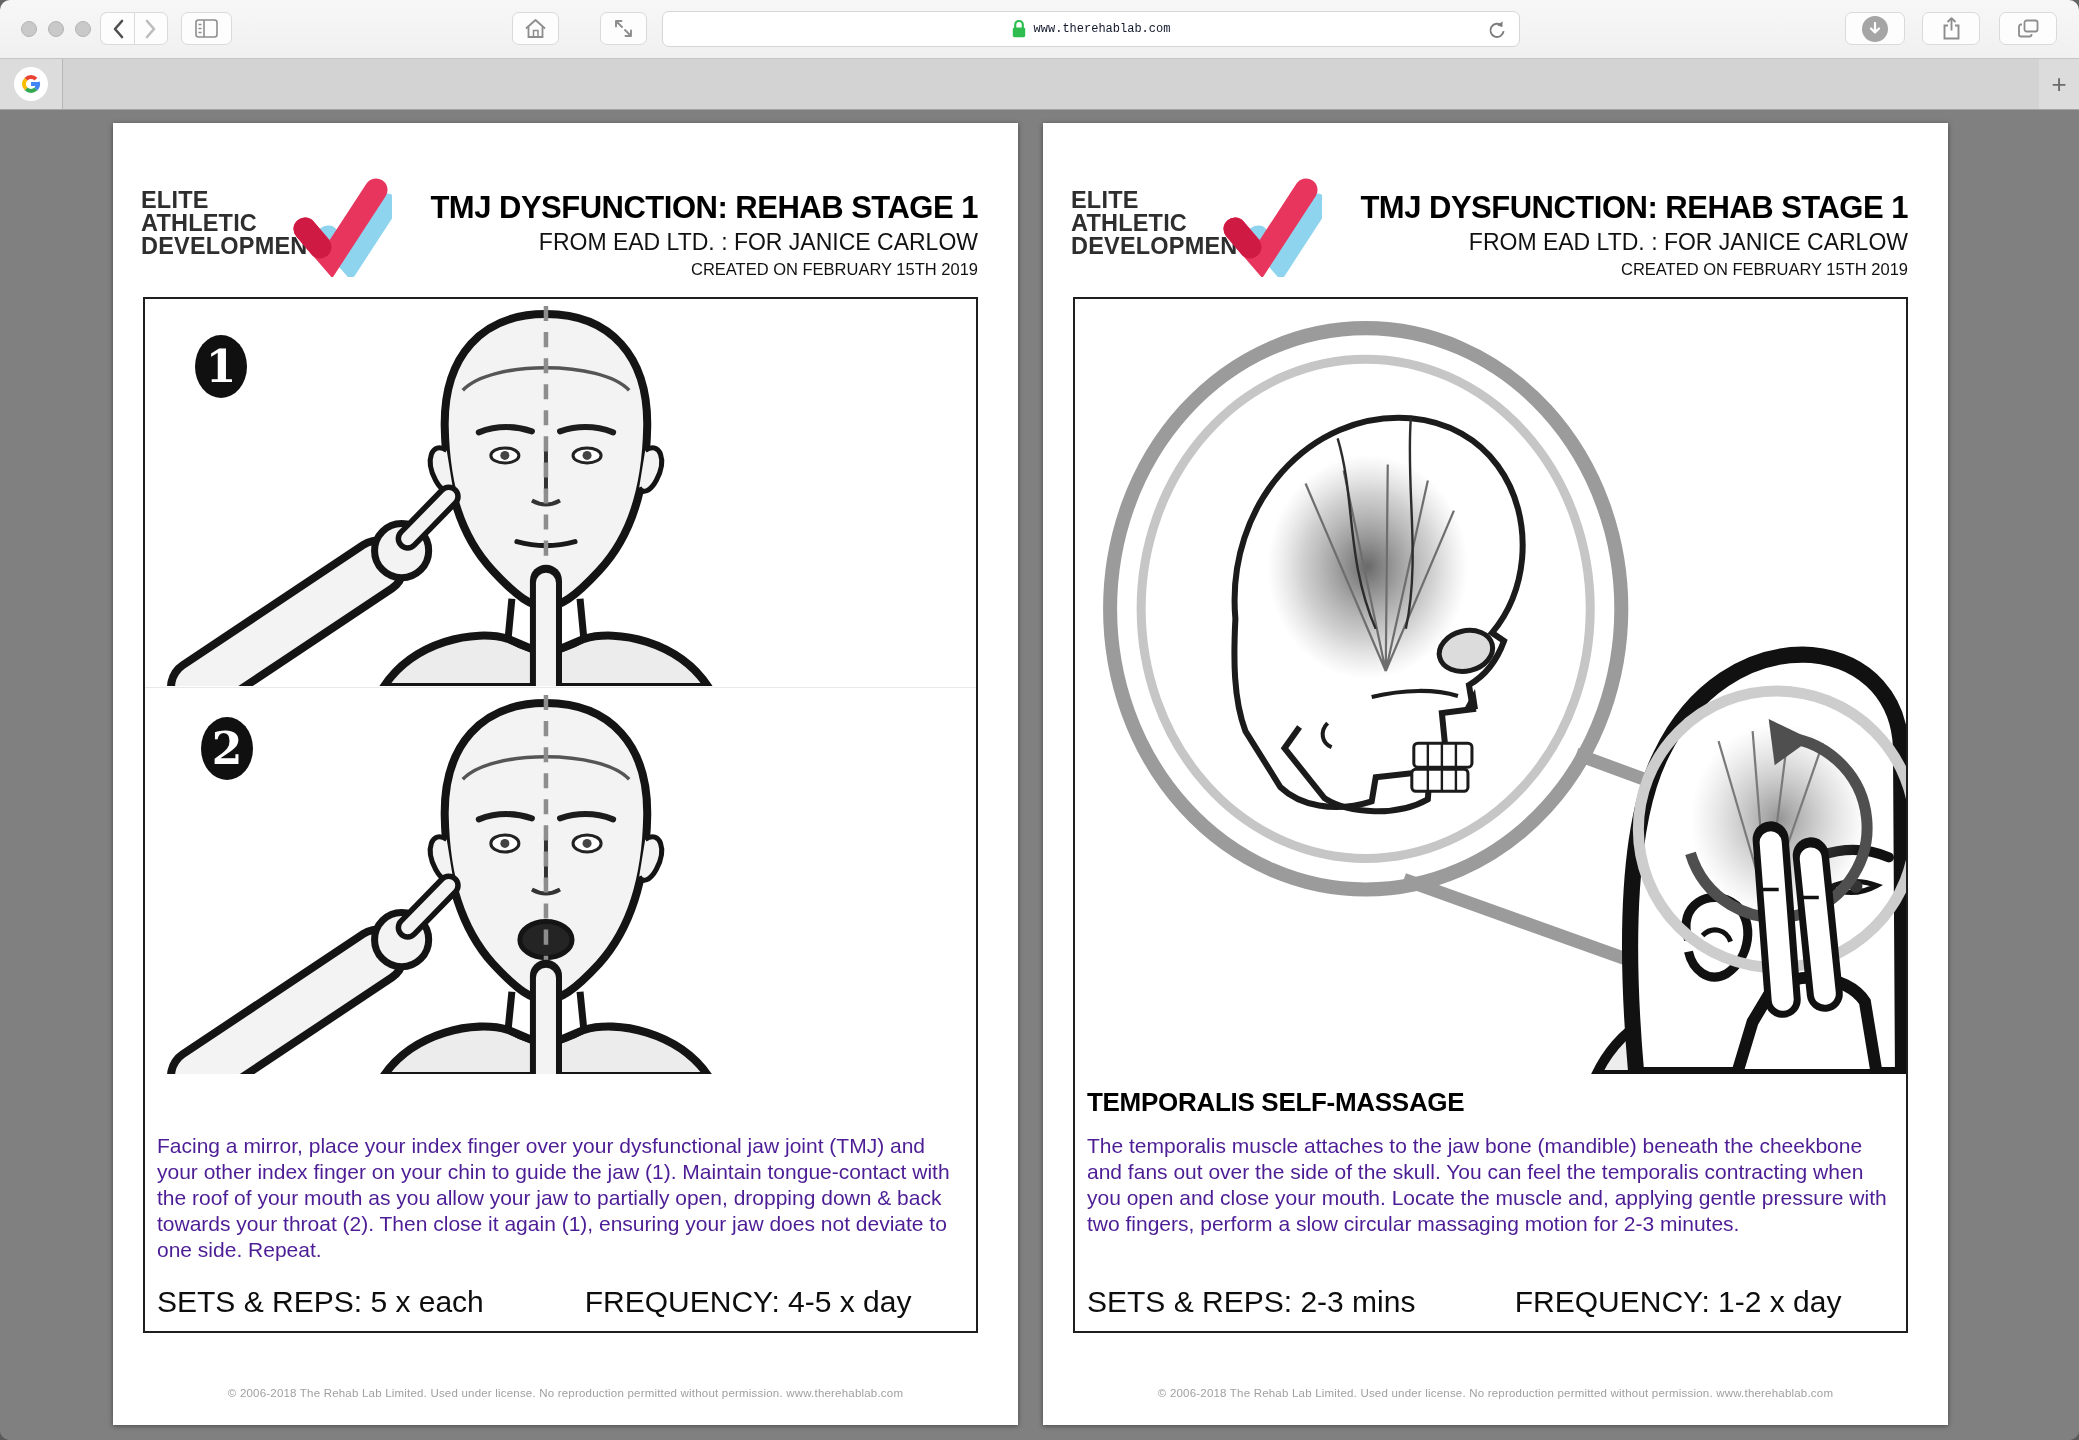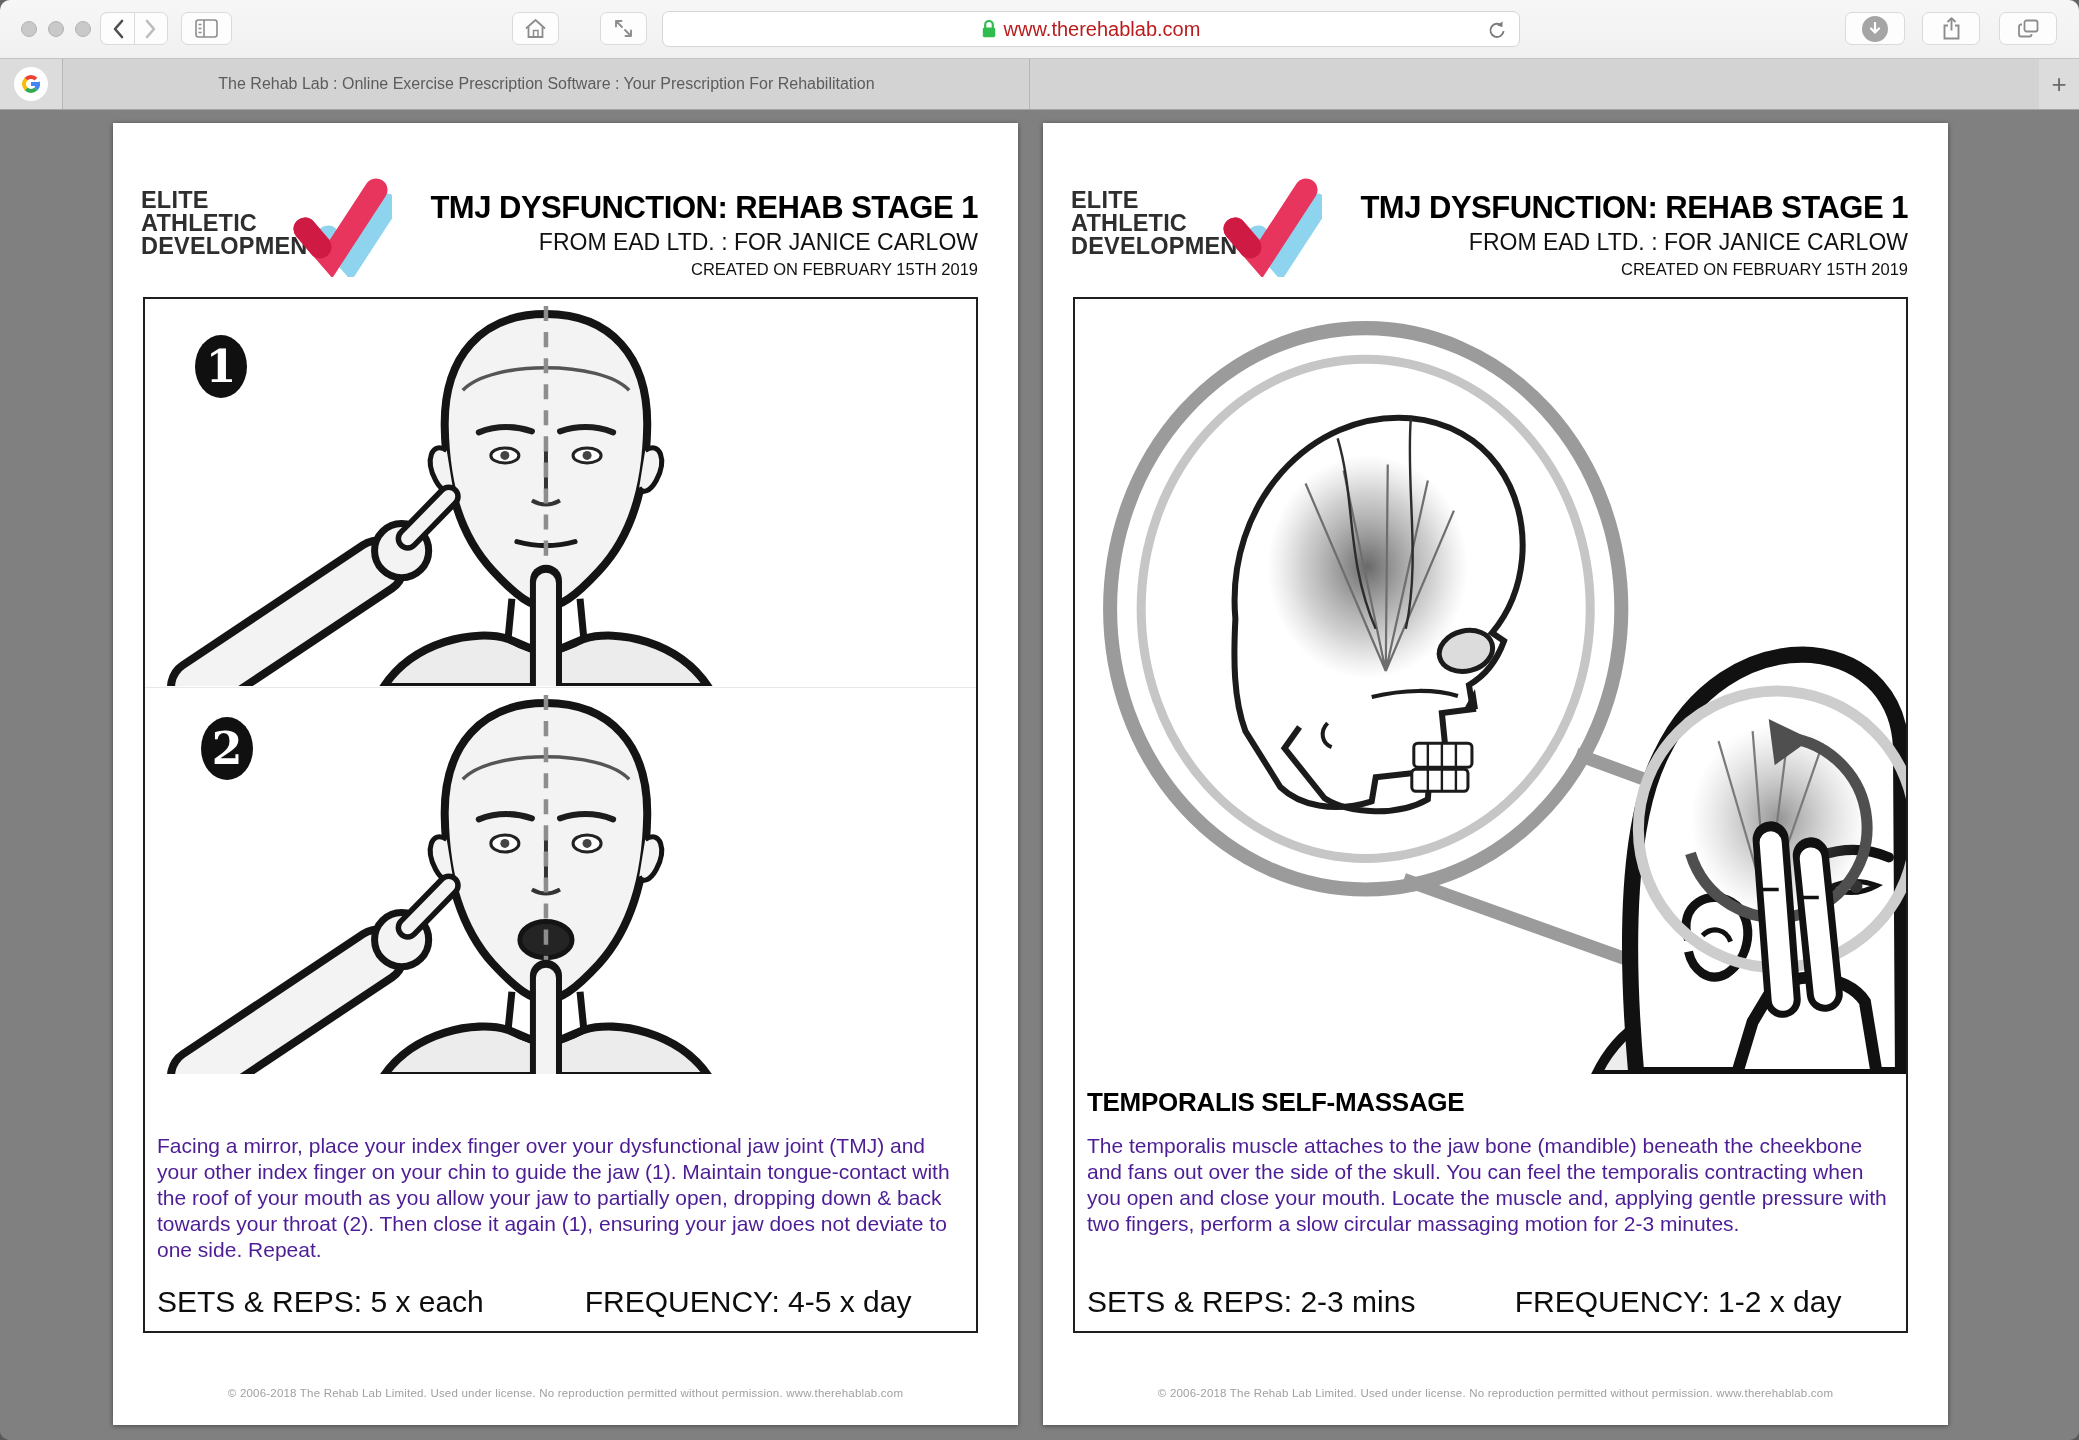--- a/index.html
+++ b/index.html
@@ -6,21 +6,21 @@
   .window{position:relative;width:2079px;height:1440px;border-radius:10px;overflow:hidden;background:#808080;box-shadow:0 10px 40px rgba(0,0,0,.5);}
   
   .toolbar{position:absolute;left:0;top:0;right:0;height:58px;background:linear-gradient(#f7f7f7,#f0f0f0);border-bottom:1px solid #c4c4c4;}
   .light{position:absolute;top:21px;width:14px;height:14px;border-radius:50%;background:#c9c9c9;border:1px solid #b3b3b3;}
   .tbtn{position:absolute;top:12px;height:33px;border:1px solid #dadada;border-radius:7px;background:#fdfdfd;display:flex;align-items:center;justify-content:center;box-sizing:border-box;}
   .navgroup{position:absolute;left:100px;top:12px;display:flex;}
   .navgroup .half{width:34px;height:33px;border:1px solid #dadada;background:#fdfdfd;display:flex;align-items:center;justify-content:center;box-sizing:border-box;}
   .navgroup .half:first-child{border-radius:7px 0 0 7px;border-right:none;}
   .navgroup .half:last-child{border-radius:0 7px 7px 0;}
   .urlfield{position:absolute;left:662px;top:11px;width:858px;height:36px;background:#fff;border:1px solid #d6d6d6;border-radius:7px;display:flex;align-items:center;justify-content:center;box-sizing:border-box;}
-  .urlfield .txt{font-size:20px;color:#b91c1c;margin-left:8px;}
+  .urlfield .txt{font-size:12px;color:#0f172a;margin-left:8px;font-family:Liberation Mono, monospace;}
   .reload{position:absolute;right:12px;top:8px;}
   .dlcirc{width:26px;height:26px;border-radius:50%;background:#a5a5a5;display:flex;align-items:center;justify-content:center;}
   
   .tabbar{position:absolute;left:0;top:59px;right:0;height:51px;background:#d3d3d3;border-bottom:1px solid #a5a5a5;box-sizing:border-box;}
   .tab{position:absolute;top:0;height:50px;display:flex;align-items:center;justify-content:center;overflow:hidden;box-sizing:border-box;}
   .tab .label{font-size:16px;color:#5c5c5c;white-space:nowrap;overflow:hidden;text-overflow:ellipsis;padding:0 20px;}
   .tab-pinned{left:0;width:63px;background:#dcdcdc;border-right:1px solid #b7b7b7;}
   .gcircle{width:34px;height:34px;border-radius:50%;background:#fff;display:flex;align-items:center;justify-content:center;}
   .tab-1{left:64px;width:966px;background:#d3d3d3;border-right:1px solid #b7b7b7;}
   .tab-2{left:1030px;width:1009px;background:#e8e8e8;border-right:1px solid #b7b7b7;}
@@ -144,23 +144,20 @@
       <div class="gcircle">
         <svg width="24" height="24" viewBox="0 0 48 48">
           <path d="M33.9 33.9 A14 14 0 0 1 14.1 33.9" stroke="#34A853" stroke-width="8" fill="none"></path>
           <path d="M14.1 33.9 A14 14 0 0 1 14.1 14.1" stroke="#FBBC05" stroke-width="8" fill="none"></path>
           <path d="M14.1 14.1 A14 14 0 0 1 33.9 14.1" stroke="#EA4335" stroke-width="8" fill="none"></path>
           <path d="M37.6 20 A14 14 0 0 1 33.9 33.9" stroke="#4285F4" stroke-width="8" fill="none"></path>
           <rect x="24" y="20" width="14.5" height="8" fill="#4285F4"></rect>
         </svg>
       </div>
     </div>
-    <div class="tab tab-1">
-      <span class="label">The Rehab Lab : Online Exercise Prescription Software : Your Prescription For Rehabilitation</span>
-    </div>
     <div class="tab tab-plus">
       <span class="plus">+</span>
     </div>
   </div>
 
   <div class="viewer">
 
     <div class="page page-left">
       <div class="pg-logo">
         <div class="logo-text">

